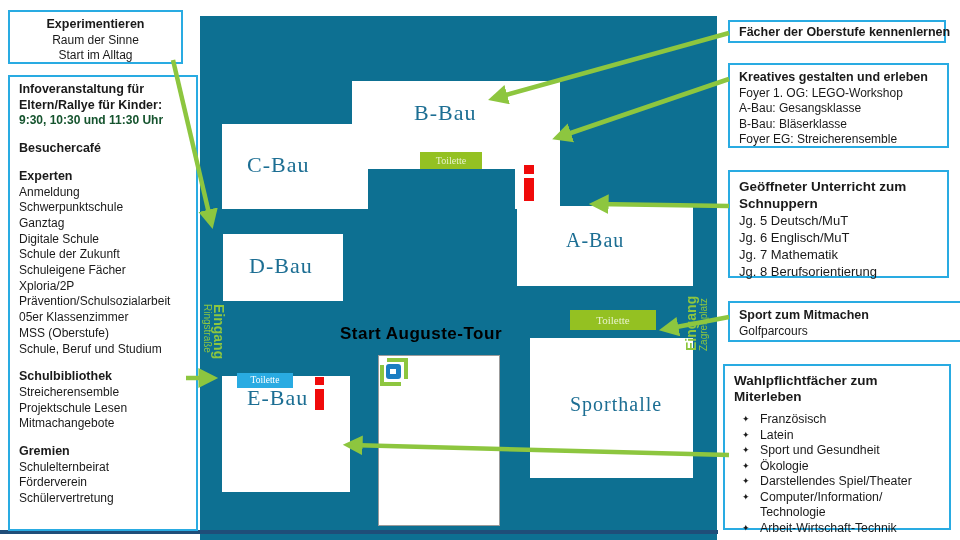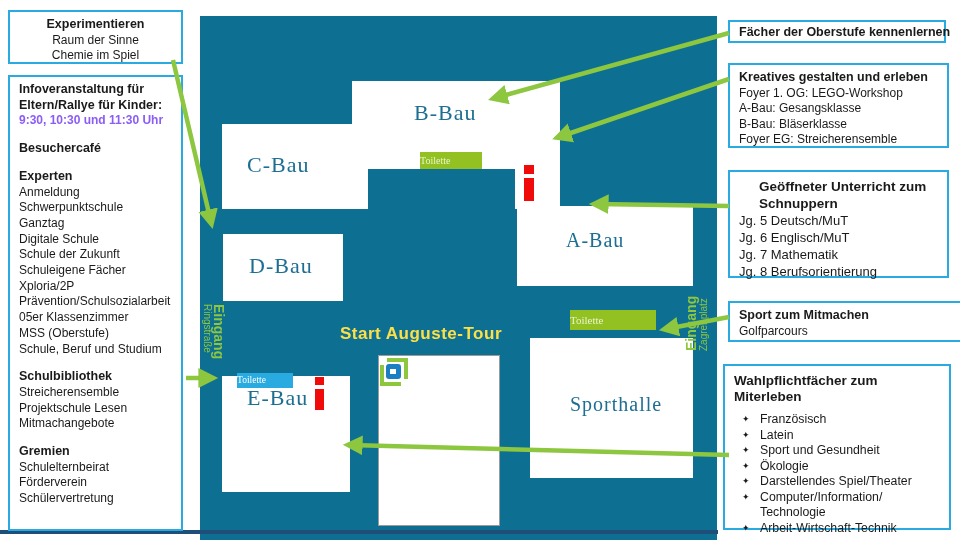--- a/index.html
+++ b/index.html
@@ -10,39 +10,39 @@
     color:#1a1a1a;
   }
   
   .ibox{
     position:absolute;background:#fff;border:2px solid #29ABE2;
     box-sizing:border-box;padding:5px 9px;font-size:12px;line-height:15.7px;
   }
   .ibox .title{font-weight:bold;font-size:12.5px;}
   .ibox .line{white-space:nowrap;}
   .gap{height:12px;}
-  .times{font-weight:bold;color:#8b5cf6;}
+  .times{font-weight:bold;color:#14532d;}
   
   #map{position:absolute;left:200px;top:16px;width:517px;height:540px;background:#0D7092;}
   .bld{position:absolute;background:#ffffff;}
   .notch{position:absolute;background:#0D7092;}
   .blabel{
     position:absolute;font-family:"Liberation Serif", serif;
     color:#1C6E93;font-size:22px;letter-spacing:1px;white-space:nowrap;
   }
   .toilette{
-    position:absolute;text-align:left;font-family:"Liberation Serif", serif;
+    position:absolute;text-align:center;font-family:"Liberation Serif", serif;
     box-sizing:border-box;
   }
   .toilette.green{background:#94C122;color:#E9F3CE;}
   .toilette.blue{background:#29ABE2;color:#ffffff;}
   .redmark{position:absolute;background:#F00A0A;}
   .tourbox{position:absolute;background:#fff;border:1px solid #9b9b9b;box-sizing:border-box;}
   .tourlabel{
-    position:absolute;color:#fde047;font-weight:bold;font-size:17px;
+    position:absolute;color:#000000;font-weight:bold;font-size:17px;
     letter-spacing:0.5px;white-space:nowrap;
   }
   .entrance{
     position:absolute;writing-mode:vertical-rl;color:#8DC63F;line-height:1.05;
     white-space:nowrap;
   }
   .entrance.flip{transform:rotate(180deg);}
   .entrance .big{font-weight:bold;font-size:14px;display:block;}
   .entrance .small{font-size:10px;display:block;}
   
@@ -112,24 +112,24 @@
     <span class="big">Eingang</span>
     <span class="small">Zagrebplatz</span>
   </div>
 </div>
 
 <div class="navyline"></div>
 
 <div class="ibox" style="left:8px;top:10px;width:175px;height:54px;text-align:center;">
   <div class="title">Experimentieren</div>
   <div class="line">Raum der Sinne</div>
-  <div class="line">Chemie im Spiel</div>
-</div>
-
-<div class="ibox" style="left:8px;top:75px;width:175px;height:456px;">
+  <div class="line">Start im Alltag</div>
+</div>
+
+<div class="ibox" style="left:8px;top:75px;width:190px;height:456px;">
   <div class="title">Infoveranstaltung für Eltern/Rallye für Kinder:</div>
   <div class="line times">9:30, 10:30 und 11:30 Uhr</div>
   <div class="gap"></div>
   <div class="title">Besuchercafé</div>
   <div class="gap"></div>
   <div class="title">Experten</div>
   <div class="line">Anmeldung</div>
   <div class="line">Schwerpunktschule</div>
   <div class="line">Ganztag</div>
   <div class="line">Digitale Schule</div>
@@ -158,21 +158,21 @@
 
 <div class="ibox" style="left:728px;top:63px;width:221px;height:85px;line-height:15.5px;">
   <div class="title">Kreatives gestalten und erleben</div>
   <div class="line">Foyer 1. OG: LEGO-Workshop</div>
   <div class="line">A-Bau: Gesangsklasse</div>
   <div class="line">B-Bau: Bläserklasse</div>
   <div class="line">Foyer EG: Streicherensemble</div>
 </div>
 
 <div class="ibox r3" style="left:728px;top:170px;width:221px;height:108px;padding:6px 9px;">
-  <div class="title" style="font-size:13.5px;margin-left:20px;">Geöffneter Unterricht zum Schnuppern</div>
+  <div class="title" style="font-size:13.5px;">Geöffneter Unterricht zum Schnuppern</div>
   <div class="line">Jg. 5 Deutsch/MuT</div>
   <div class="line">Jg. 6 Englisch/MuT</div>
   <div class="line">Jg. 7 Mathematik</div>
   <div class="line">Jg. 8 Berufsorientierung</div>
 </div>
 
 <div class="ibox" style="left:728px;top:301px;width:265px;height:41px;">
   <div class="title">Sport zum Mitmachen</div>
   <div class="line">Golfparcours</div>
 </div>

